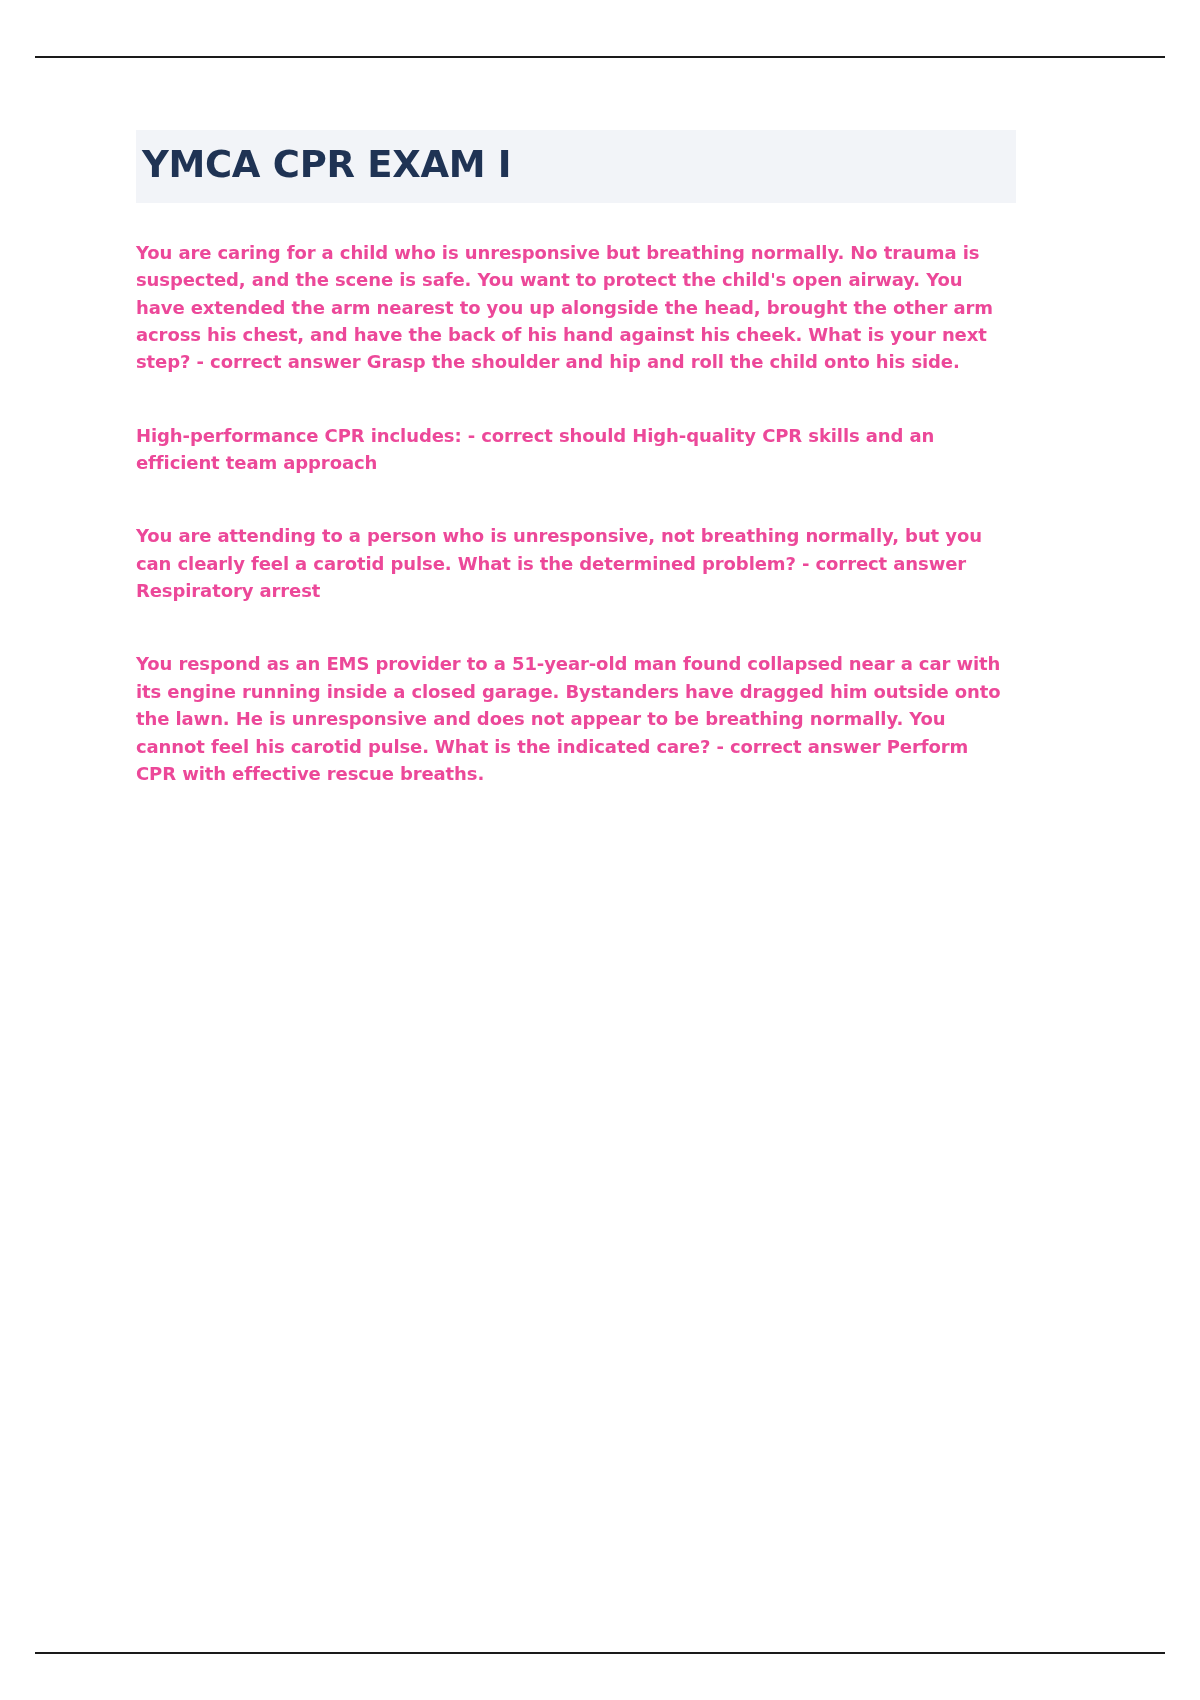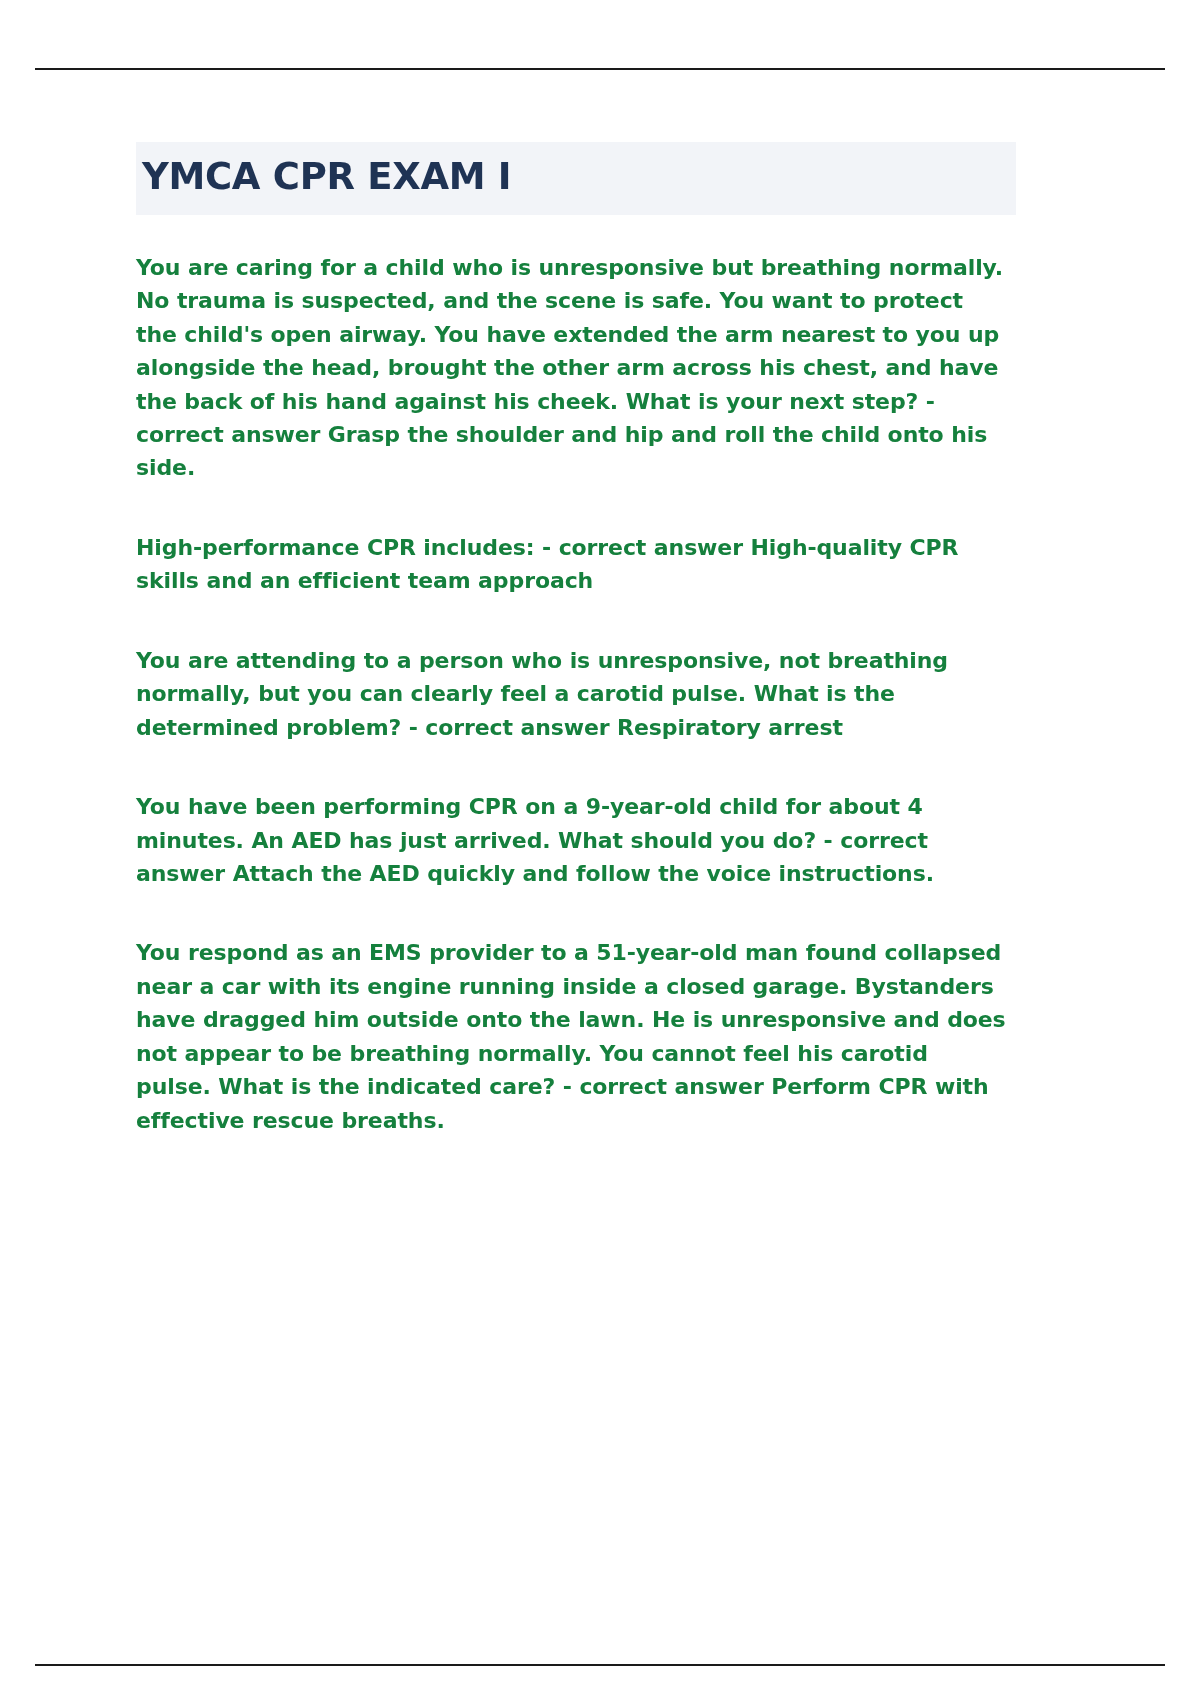--- a/index.html
+++ b/index.html
@@ -10,21 +10,21 @@
   body {
     width: 1200px;
     height: 1700px;
     font-family: "DejaVu Sans", sans-serif;
     position: relative;
     overflow: hidden;
   }
   .page {
     position: absolute;
     left: 0;
-    top: 16px;
+    top: 4px;
     width: 1200px;
     height: 1592px;
     background: #ffffff;
   }
   .rule {
     position: absolute;
     left: 35px;
     width: 1130px;
     height: 0;
     border-top: 2px solid #1a1a1a;
@@ -44,44 +44,43 @@
     color: #1f3354;
     font-size: 37px;
     font-weight: bold;
     letter-spacing: -0.3px;
     padding: 16px 10px 18px 6px;
     margin: 0 0 36px 0;
     line-height: 1.05;
   }
 
   .qa-block {
-    color: #15803d;
-    font-size: 22px;
+    color: #ec4899;
+    font-size: 18px;
     font-weight: bold;
     line-height: 1.52;
     letter-spacing: -0.1px;
     margin: 0 0 46px 0;
     max-width: 872px;
   }
   .qa-block:last-child { margin-bottom: 16px; }
 </style>
 </head>
 <body>
 
 <div class="page">
 
   <div class="rule rule-top"></div>
 
   <div class="content">
 
     <h1 class="doc-title">YMCA CPR EXAM I</h1>
 
     <p class="qa-block">You are caring for a child who is unresponsive but breathing normally. No trauma is suspected, and the scene is safe. You want to protect the child's open airway. You have extended the arm nearest to you up alongside the head, brought the other arm across his chest, and have the back of his hand against his cheek. What is your next step? - correct answer Grasp the shoulder and hip and roll the child onto his side.</p>
-    <p class="qa-block">High-performance CPR includes: - correct answer High-quality CPR skills and an efficient team approach</p>
+    <p class="qa-block">High-performance CPR includes: - correct should High-quality CPR skills and an efficient team approach</p>
     <p class="qa-block">You are attending to a person who is unresponsive, not breathing normally, but you can clearly feel a carotid pulse. What is the determined problem? - correct answer Respiratory arrest</p>
-    <p class="qa-block">You have been performing CPR on a 9-year-old child for about 4 minutes. An AED has just arrived. What should you do? - correct answer Attach the AED quickly and follow the voice instructions.</p>
     <p class="qa-block">You respond as an EMS provider to a 51-year-old man found collapsed near a car with its engine running inside a closed garage. Bystanders have dragged him outside onto the lawn. He is unresponsive and does not appear to be breathing normally. You cannot feel his carotid pulse. What is the indicated care? - correct answer Perform CPR with effective rescue breaths.</p>
 
   </div>
 
   <div class="rule rule-bottom"></div>
 
 </div>
 
 </body></html>

